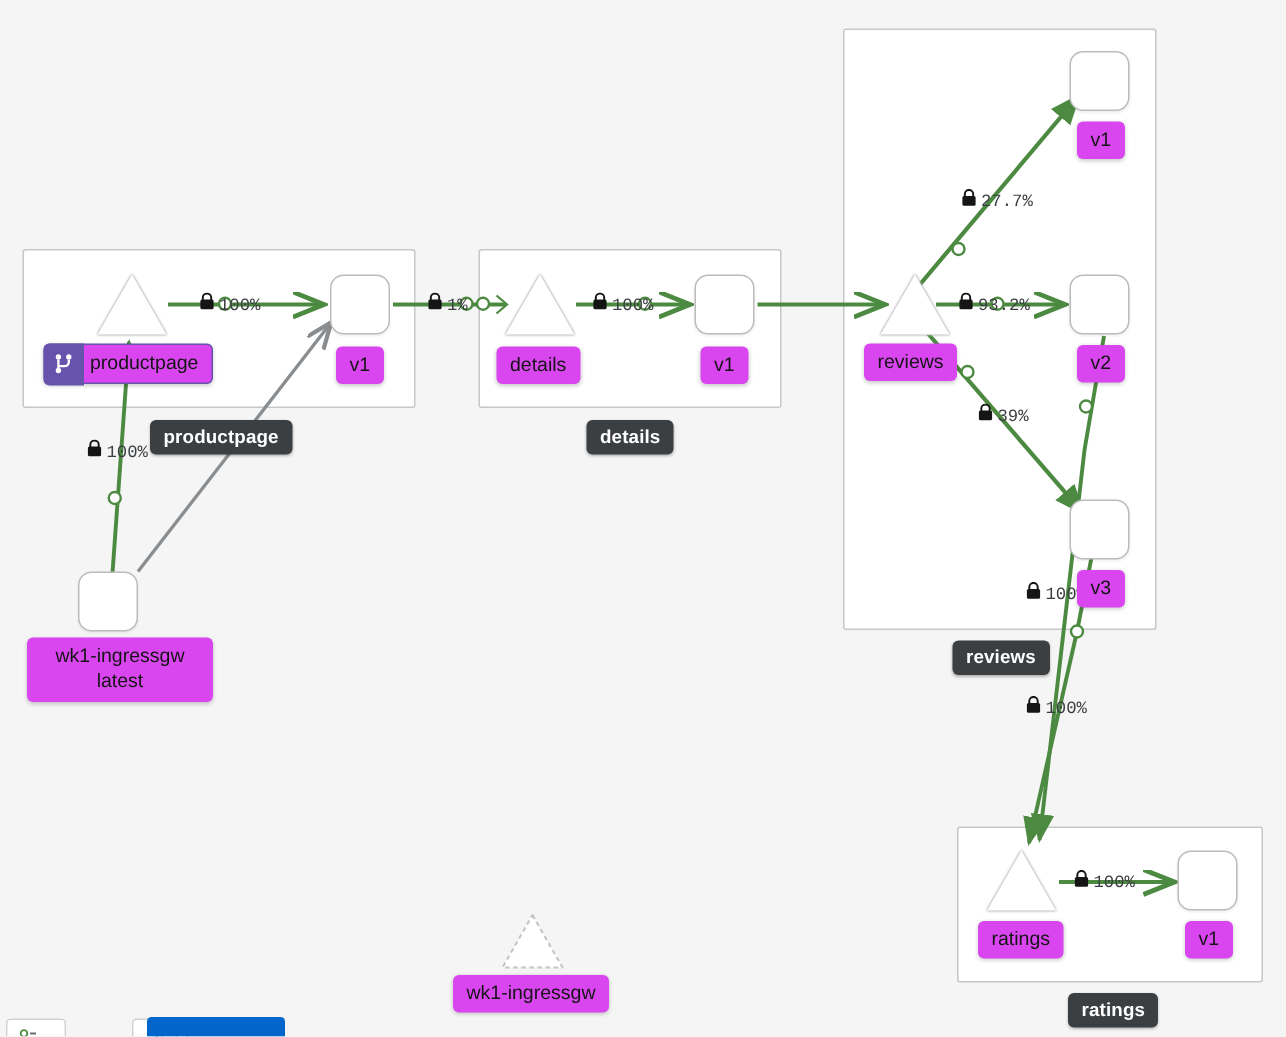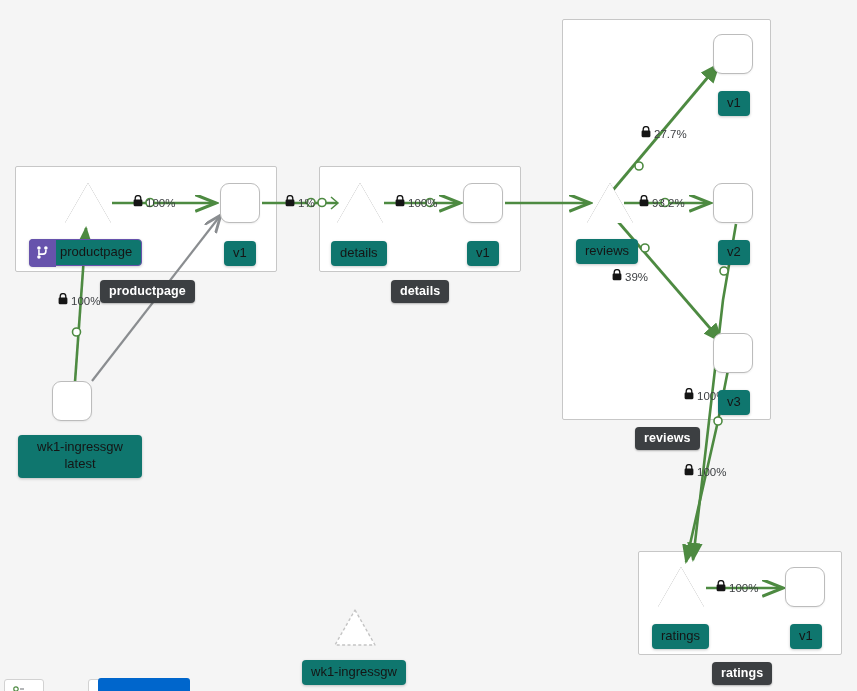--- a/index.html
+++ b/index.html
@@ -49,30 +49,29 @@
   .box-node{
     width:40px;height:40px;
     background:#ffffff;
     border:1.6px solid #bcbcbc;
     border-radius:9px;
     box-sizing:border-box;
     box-shadow:0 1px 2px rgba(0,0,0,.07);
   }
   .node-label{
     position:absolute;
-    background:#0f766e;
+    background:#d946ef;
     color:#151515;
     font-size:13px;
     padding:4px 9px 5px 9px;
     border-radius:4px;
     white-space:nowrap;
     box-shadow:0 1px 3px rgba(0,0,0,.22);
     text-align:center;
     line-height:1.25;
-    margin-top:10px;
   }
   .node-label.two-line{line-height:1.3;}
   .node-label.badged{
     padding-left:30px;
     border:1.4px solid #6753ac;
     box-shadow:0 1px 3px rgba(0,0,0,.2);
   }
   .vs-badge{
     position:absolute;left:-1.4px;top:-1.4px;bottom:-1.4px;width:27px;
     background:#6753ac;
@@ -80,21 +79,21 @@
     display:flex;align-items:center;justify-content:center;
   }
 
   
   .edge-label{
     position:absolute;
     display:flex;align-items:center;gap:3px;
     font-size:11.5px;
     color:#3c3f42;
     white-space:nowrap;
-    font-family:Liberation Sans, sans-serif;
+    font-family:Liberation Mono, monospace;
   }
   .edge-label .pct{transform:translateY(.5px);}
   .lock{display:inline-block;}
 
   
   .bottom-bar{
     position:absolute;left:0;bottom:0;width:857px;height:14px;
     overflow:hidden;
   }
   .bb-chip{
@@ -246,21 +245,21 @@
   <div class="edge-label" style="left:639px;top:195px;">
     <span class="lock">
       <svg width="10" height="12" viewBox="0 0 10 12">
           <path d="M2.2,5V3.4a2.8,2.8 0 0 1 5.6,0V5" fill="none" stroke="#151515" stroke-width="1.3"></path>
           <rect x="0.6" y="4.6" width="8.8" height="6.6" rx="1.1" fill="#151515"></rect>
         </svg>
     </span>
     <span class="pct">93.2%</span>
   </div>
 
-  <div class="edge-label" style="left:612px;top:269px;text-align:right;">
+  <div class="edge-label" style="left:652px;top:269px;text-align:right;">
     <span class="lock">
       <svg width="10" height="12" viewBox="0 0 10 12">
           <path d="M2.2,5V3.4a2.8,2.8 0 0 1 5.6,0V5" fill="none" stroke="#151515" stroke-width="1.3"></path>
           <rect x="0.6" y="4.6" width="8.8" height="6.6" rx="1.1" fill="#151515"></rect>
         </svg>
     </span>
     <span class="pct">39%</span>
   </div>
 
   <div class="edge-label" style="left:684px;top:388px;">

